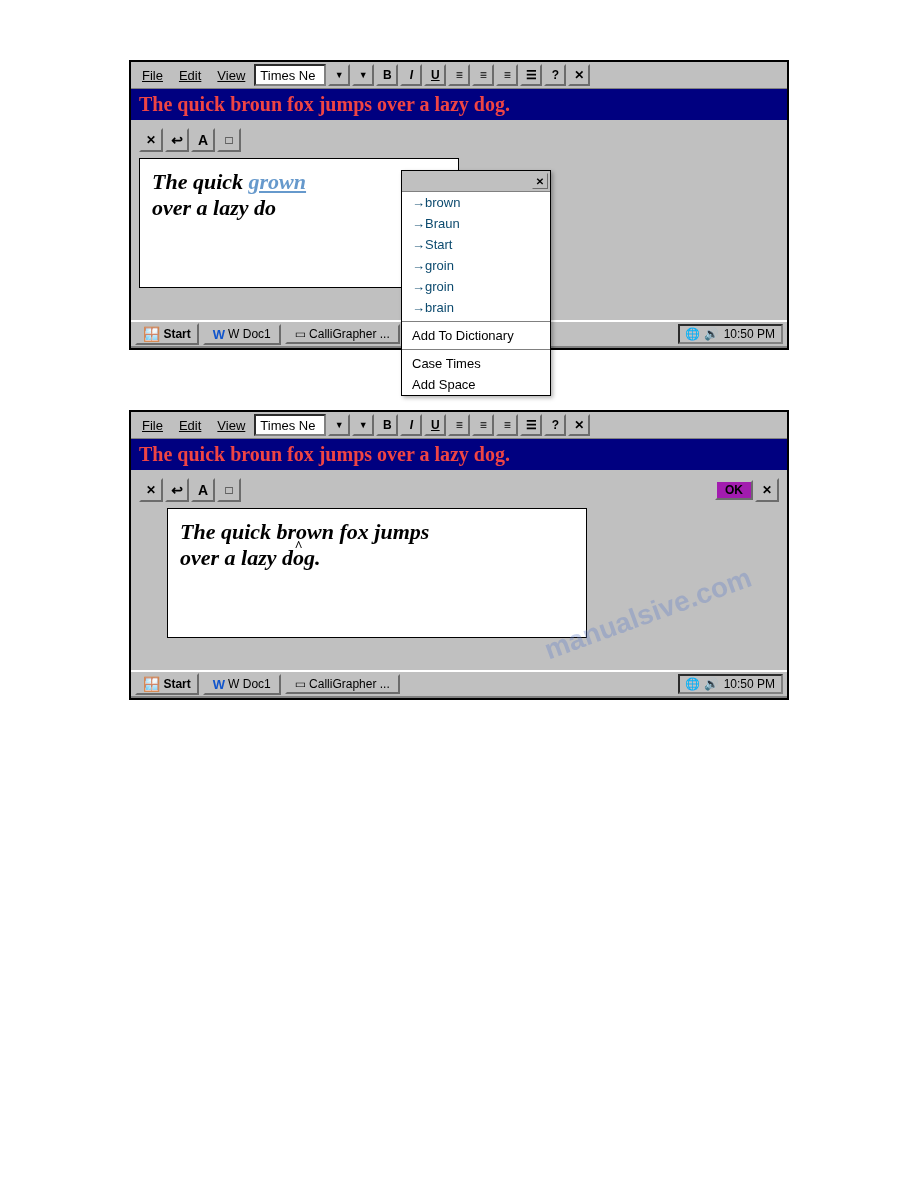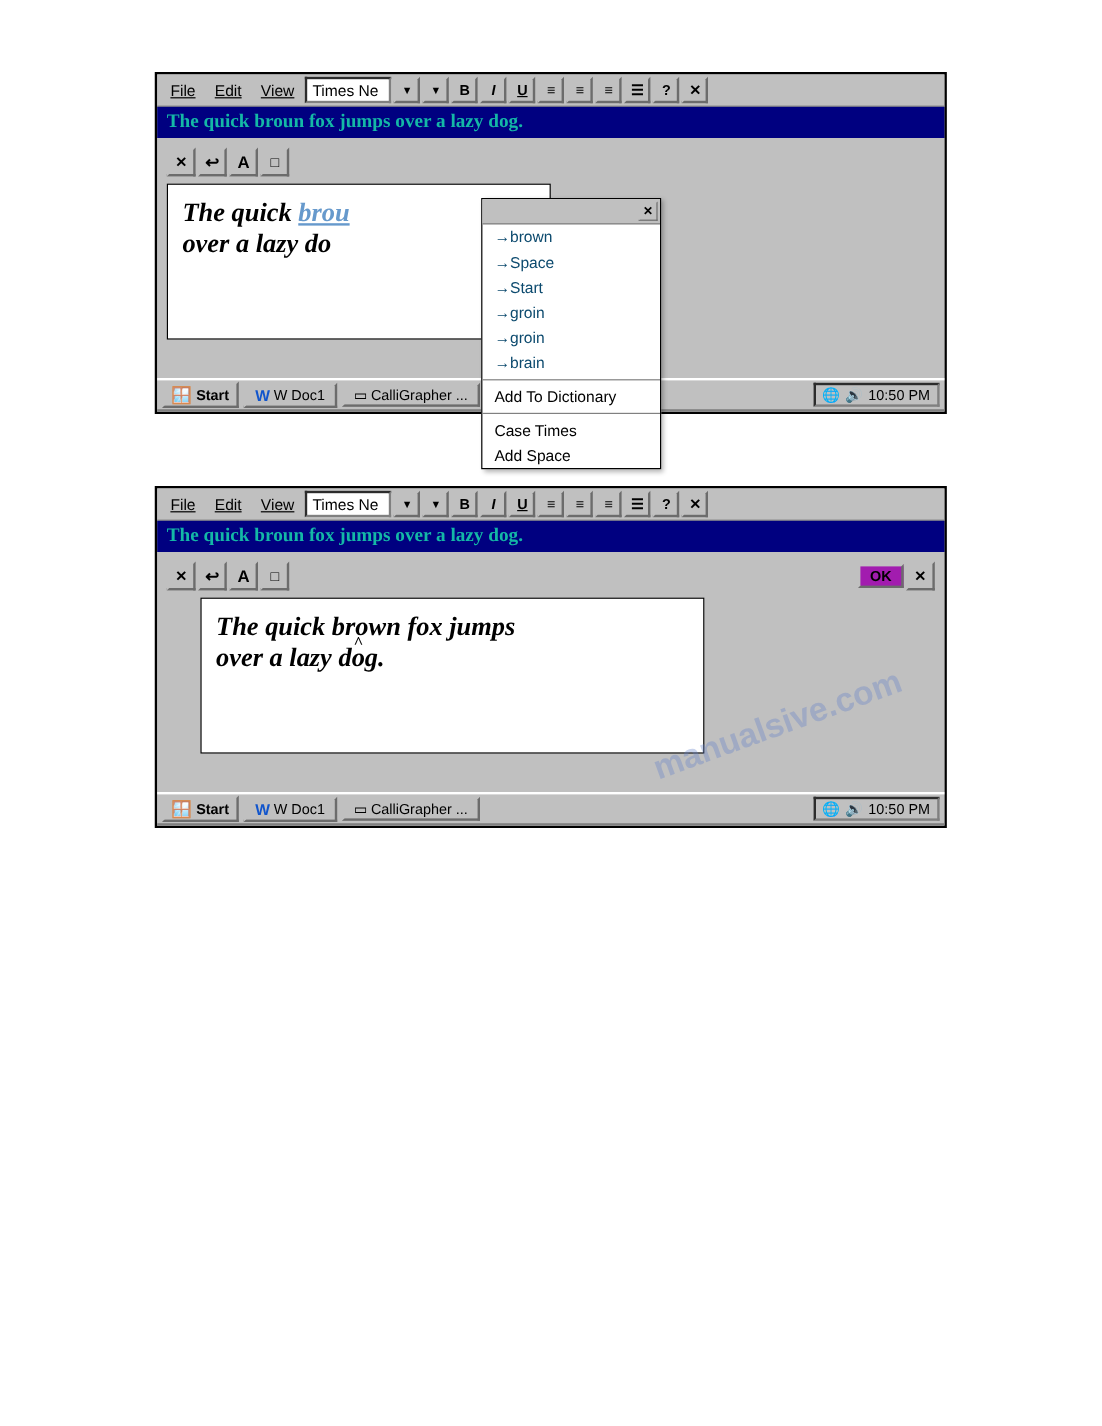--- a/index.html
+++ b/index.html
@@ -74,23 +74,23 @@
       display: flex;
       align-items: center;
       justify-content: center;
       font-size: 9px;
       cursor: pointer;
     }
 
     
     .title-text {
       background: #000080;
-      color: #14b8a6;
+      color: #ef4444;
       padding: 4px 8px;
-      font-size: 16px;
+      font-size: 20px;
       font-weight: bold;
       font-family: 'Times New Roman', Times, serif;
       width: 100%;
     }
 
     
     .doc-area {
       background: #c0c0c0;
       padding: 8px;
       position: relative;
@@ -297,33 +297,33 @@
 
     <div class="inner-toolbar">
       <div class="inner-btn">✕</div>
       <div class="inner-btn" style="font-size:14px;">↩</div>
       <div class="inner-btn" style="font-weight:bold;font-size:14px;">A</div>
       <div class="inner-btn">□</div>
     </div>
 
     <div class="doc-textbox" style="width:320px;">
       <div class="doc-text">
-        The quick <span class="misspelled">brou</span>
+        The quick <span class="misspelled">grown</span>
       </div>
       <div class="doc-text">
         over a lazy do
       </div>
     </div>
 
     <div class="context-menu">
       <div class="context-menu-header">
         <div class="context-menu-close">✕</div>
       </div>
       <div class="context-menu-item suggestion">→brown</div>
-      <div class="context-menu-item suggestion">→Space</div>
+      <div class="context-menu-item suggestion">→Braun</div>
       <div class="context-menu-item suggestion">→Start</div>
       <div class="context-menu-item suggestion">→groin</div>
       <div class="context-menu-item suggestion">→groin</div>
       <div class="context-menu-item suggestion">→brain</div>
       <div class="context-menu-divider"></div>
       <div class="context-menu-item">Add To Dictionary</div>
       <div class="context-menu-divider"></div>
       <div class="context-menu-item">Case Times</div>
       <div class="context-menu-item">Add Space</div>
     </div>

